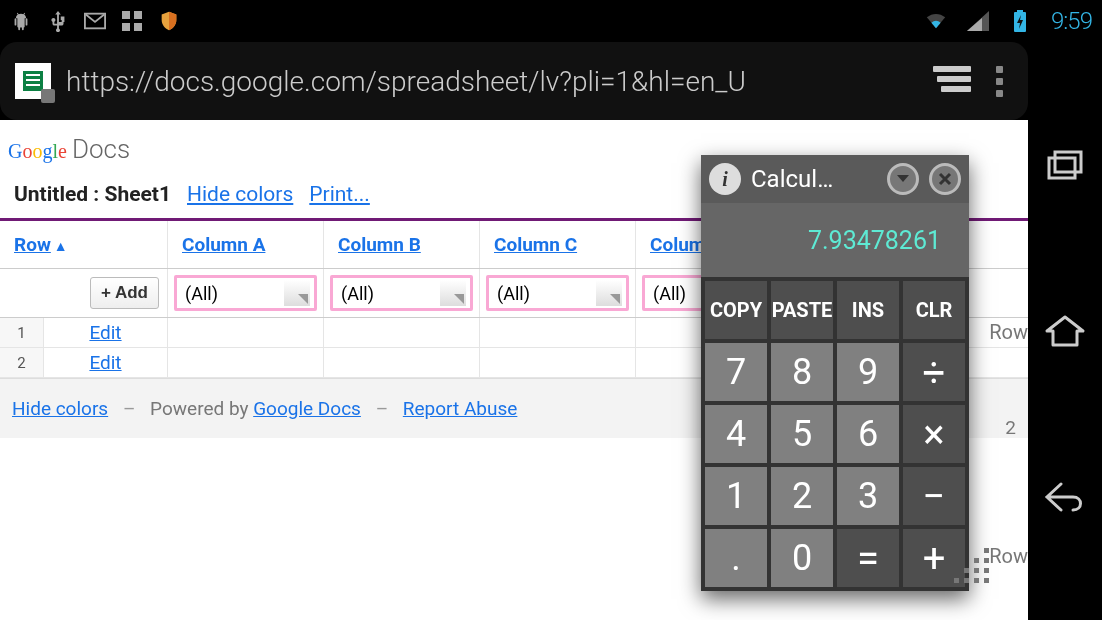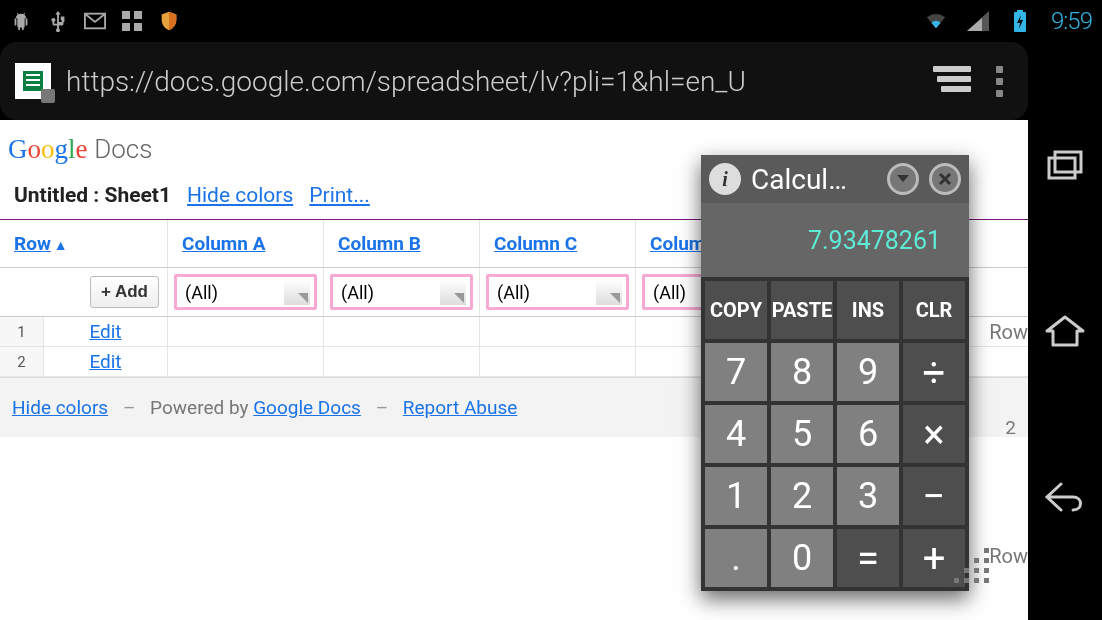--- a/index.html
+++ b/index.html
@@ -23,29 +23,29 @@
   .tabs-icon .bar { height:6px; background:#ccc; margin-bottom:4px; border-radius:1px; }
   .tabs-icon .bar:nth-child(1){ width:38px; margin-left:0;}
   .tabs-icon .bar:nth-child(2){ width:34px; margin-left:4px;}
   .tabs-icon .bar:nth-child(3){ width:30px; margin-left:8px;}
   .menu-dots { display:flex; flex-direction:column; gap:5px; padding:4px 10px;}
   .menu-dots span { width:7px; height:7px; background:#888; border-radius:1px;}
 
   
   .page { background:#fff; width:1028px; position:relative; height: 500px; }
   .docs-header { padding: 14px 8px 8px 8px; }
-  .google-logo { font-family: Georgia, serif; font-size: 27px; display:inline; }
+  .google-logo { font-family: Georgia, serif; font-size: 20px; display:inline; }
   .g-b { color:#1a73e8;} .g-r{color:#ea4335;} .g-y{color:#fbbc04;} .g-g{color:#34a853;}
   .docs-word { color:#666; font-size:26px; font-weight:300; }
 
   .title-row { padding: 10px 14px 12px 14px; font-size:21px; display:flex; align-items:center; gap:16px; }
   .sheet-title { font-weight:bold; color:#222; }
   .link { color:#1a73e8; text-decoration:underline; }
 
-  .table-header { display:flex; border-top:1px solid #701a75; border-bottom:1px solid #ccc; background:#fff; }
+  .table-header { display:flex; border-top:3px solid #701a75; border-bottom:1px solid #ccc; background:#fff; }
   .th { padding:12px 14px; font-size:19px; color:#1a73e8; text-decoration:underline; font-weight:bold; flex-shrink:0; border-right:1px solid #e5e5e5; }
   .th-row { width:168px; }
   .th-col { width:156px; }
   .sort-arrow { color:#1a73e8; font-size:14px; text-decoration:none; display:inline-block; margin-left:3px; }
 
   .add-row { display:flex; border-bottom:1px solid #ccc; }
   .add-cell { width:168px; border-right:1px solid #e5e5e5; padding:8px; display:flex; justify-content:flex-end; }
   .add-btn { background:linear-gradient(#fff,#eee); border:1px solid #bbb; border-radius:3px; padding:4px 10px; font-size:17px; font-weight:bold; color:#333; }
   .filter-cell { width:156px; border-right:1px solid #e5e5e5; padding:6px; }
   .select-box { width:100%; height:36px; border:3px solid #f9a8d4; border-radius:2px; display:flex; align-items:center; justify-content:space-between; padding:0 4px 0 8px; font-size:18px; background:#fff; }
@@ -60,21 +60,21 @@
   .footer { padding:18px 12px; font-size:19px; color:#777; background:#f3f3f3; border-top: 1px solid #ddd; }
   .sep { margin:0 10px; color:#999; }
 
   .rhs-label { position:absolute; right:0; top:200px; font-size:20px; color:#777; }
   .rhs-label2 { position:absolute; right:12px; top:296px; font-size:19px; color:#777; }
   .rhs-label3 { position:absolute; right:0; top:424px; font-size:20px; color:#777; }
 
   
   .calc { position:absolute; left:701px; top:155px; width:268px; background:#4a4a4a; box-shadow:0 8px 20px rgba(0,0,0,0.6); }
   .calc-header { height:48px; background:#5a5a5a; display:flex; align-items:center; gap:10px; padding:0 8px; }
-  .calc-title { color:#fff; font-size:28px; flex:1; overflow:hidden; }
+  .calc-title { color:#fff; font-size:24px; flex:1; overflow:hidden; }
   .circ-btn { width:32px; height:32px; border-radius:50%; background:#777; border:3px solid #bbb; display:flex; align-items:center; justify-content:center; color:#333; font-weight:bold; }
   .info-btn { width:32px; height:32px; border-radius:50%; background:#ddd; color:#333; display:flex; align-items:center; justify-content:center; font-weight:bold; font-size:20px; font-style:italic; font-family: Georgia, serif;}
   .calc-display { height:74px; background:#666; color:#5eead4; font-size:25px; display:flex; align-items:center; justify-content:flex-end; padding:0 28px; }
   .calc-keys { display:grid; grid-template-columns: repeat(4, 1fr); gap:4px; padding:4px; background:#333; }
   .key { height:58px; display:flex; align-items:center; justify-content:center; font-size:36px; color:#fff; background:#808080; font-weight:400; }
   .key.small { font-size:20px; font-weight:bold; }
   .key.dark { background:#4e4e4e; }
   .key.op { font-size:40px; }
 
   

